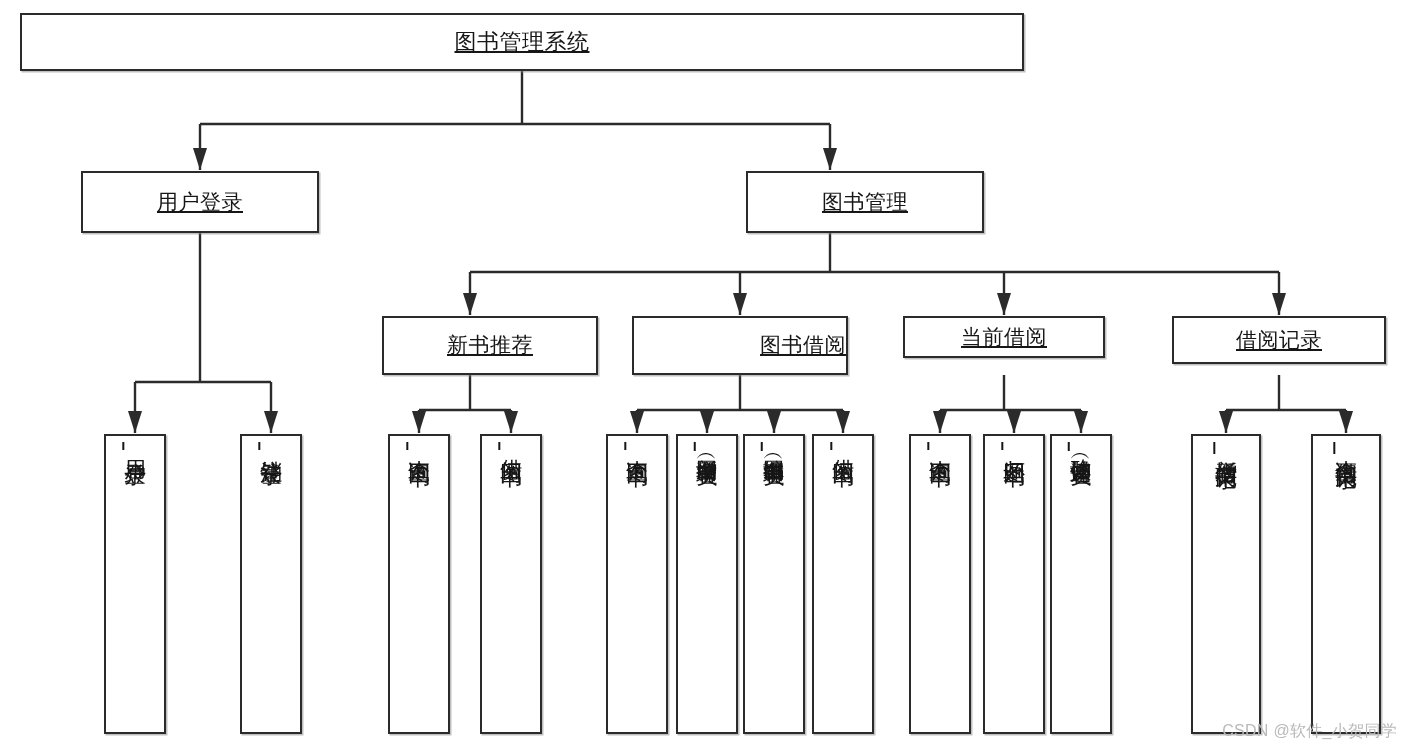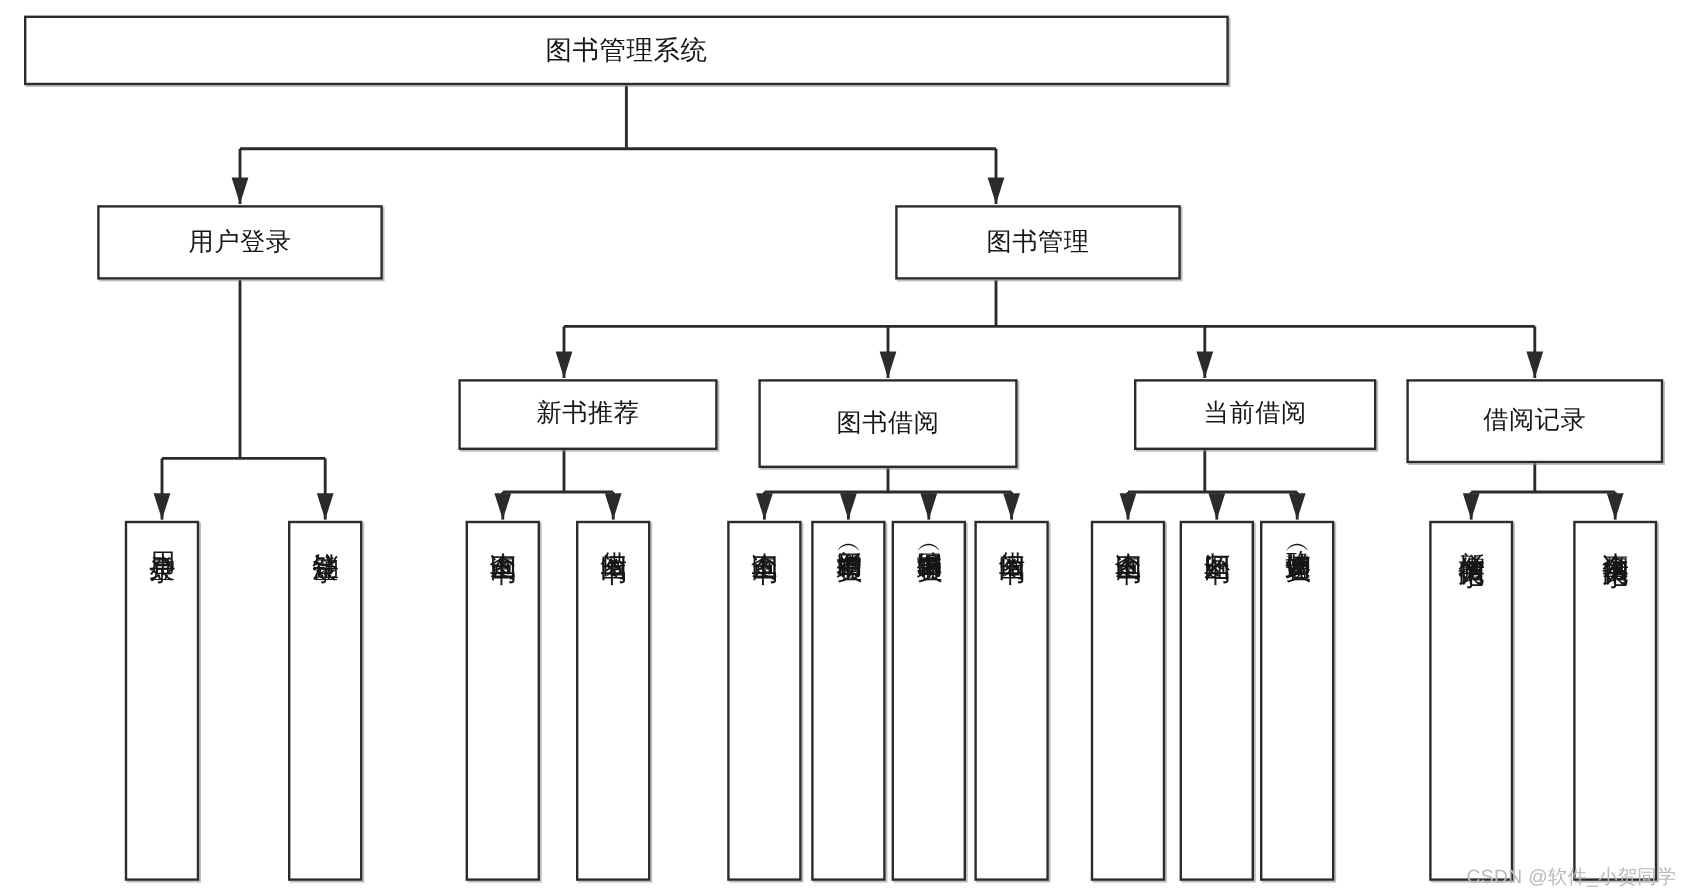--- a/index.html
+++ b/index.html
@@ -34,20 +34,21 @@
     align-items: center;
     justify-content: center;
     color: #1a1a1a;
     box-shadow: 1.5px 1.5px 0 rgba(140,140,140,0.55);
   }
   .node .label {
     display: block;
     text-align: center;
     letter-spacing: 0.5px;
     color: #161616;
+    text-decoration: underline;
   }
   
   .node.horiz .label {
     font-size: 21px;
     line-height: 1.15;
     white-space: nowrap;
   }
   .node.root .label {
     font-size: 22px;
   }
@@ -146,27 +147,27 @@
       </div>
       <div class="node horiz" style="left: 81px; top: 171px; width: 238px; height: 62px;">
         <span class="label">用户登录</span>
       </div>
       <div class="node horiz" style="left: 711px; top: 171px; width: 238px; height: 62px; margin-left: 35px;">
         <span class="label">图书管理</span>
       </div>
       <div class="node horiz" style="left: 382px; top: 316px; width: 216px; height: 59px;">
         <span class="label">新书推荐</span>
       </div>
-      <div class="node horiz" style="left: 632px; top: 316px; width: 216px; height: 74px;">
+      <div class="node horiz" style="left: 632px; top: 316px; width: 216px; height: 59px; justify-content: flex-end;">
         <span class="label">图书借阅</span>
       </div>
-      <div class="node horiz" style="left: 903px; top: 316px; width: 202px; height: 59px; margin-left: 42px;">
+      <div class="node horiz" style="left: 903px; top: 316px; width: 202px; height: 42px;">
         <span class="label">当前借阅</span>
       </div>
-      <div class="node horiz" style="left: 1172px; top: 316px; width: 214px; height: 70px;">
+      <div class="node horiz" style="left: 1172px; top: 316px; width: 214px; height: 48px;">
         <span class="label">借阅记录</span>
       </div>
       <div class="node vert" style="left: 104px; top: 434px; width: 62px; height: 300px;">
         <span class="label">用户登录</span>
       </div>
       <div class="node vert" style="left: 240px; top: 434px; width: 62px; height: 300px;">
         <span class="label">注销登录</span>
       </div>
       <div class="node vert" style="left: 388px; top: 434px; width: 62px; height: 300px;">
         <span class="label">查询图书</span>

